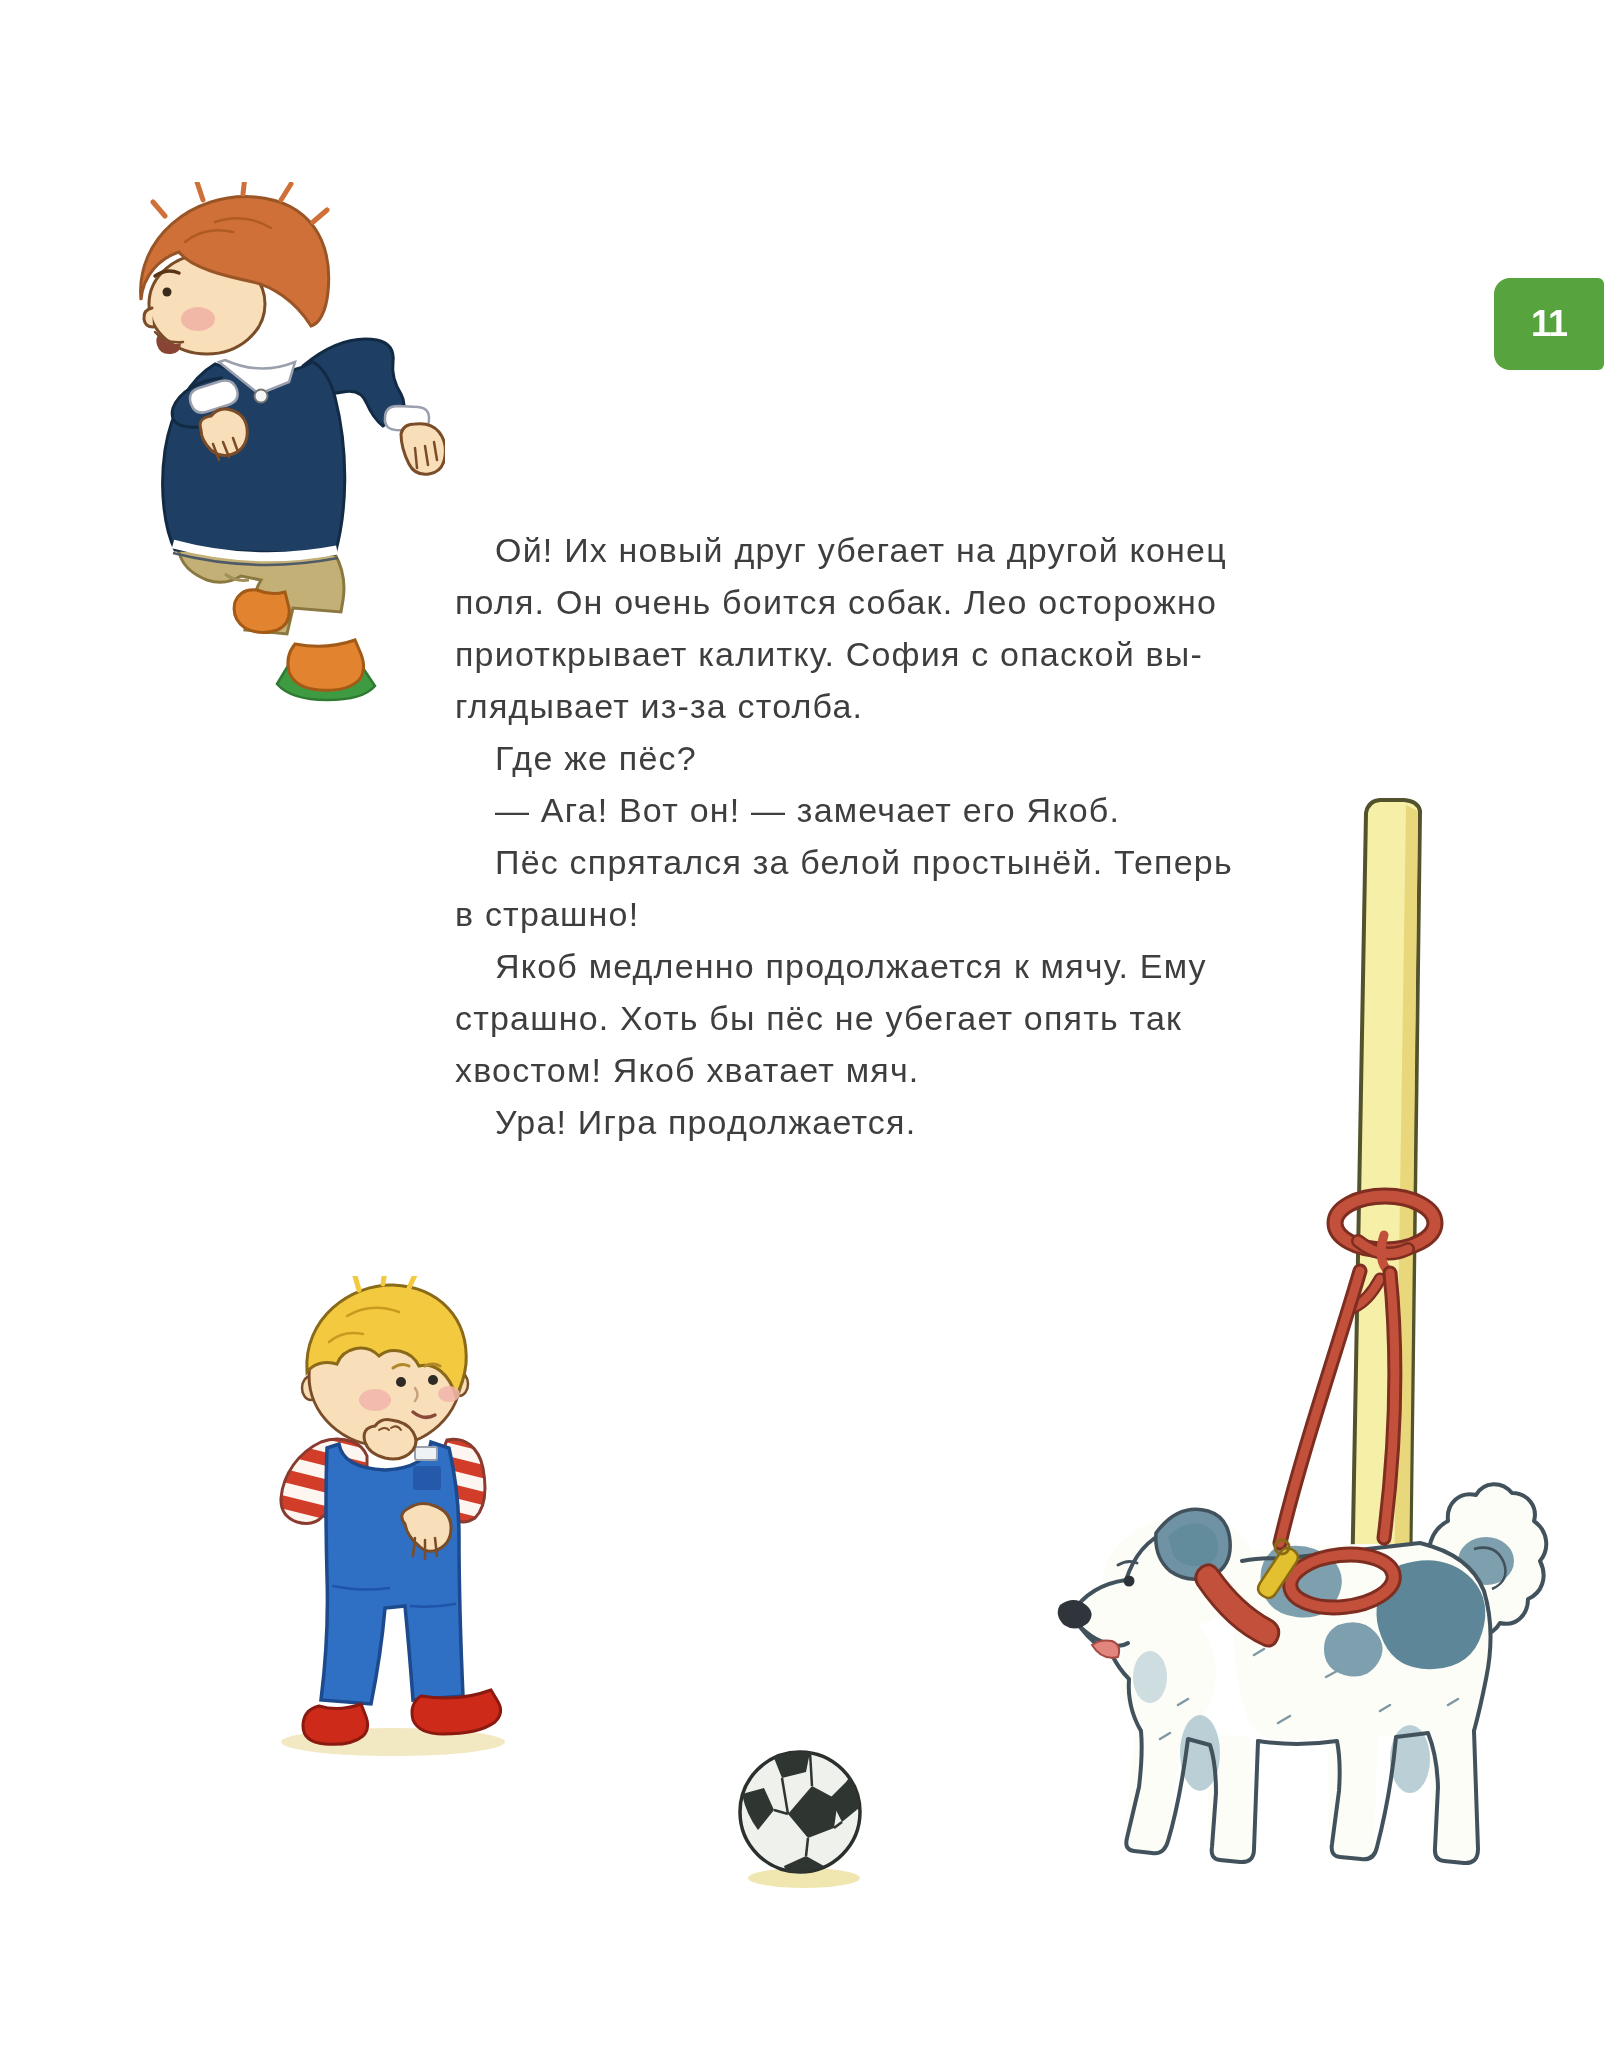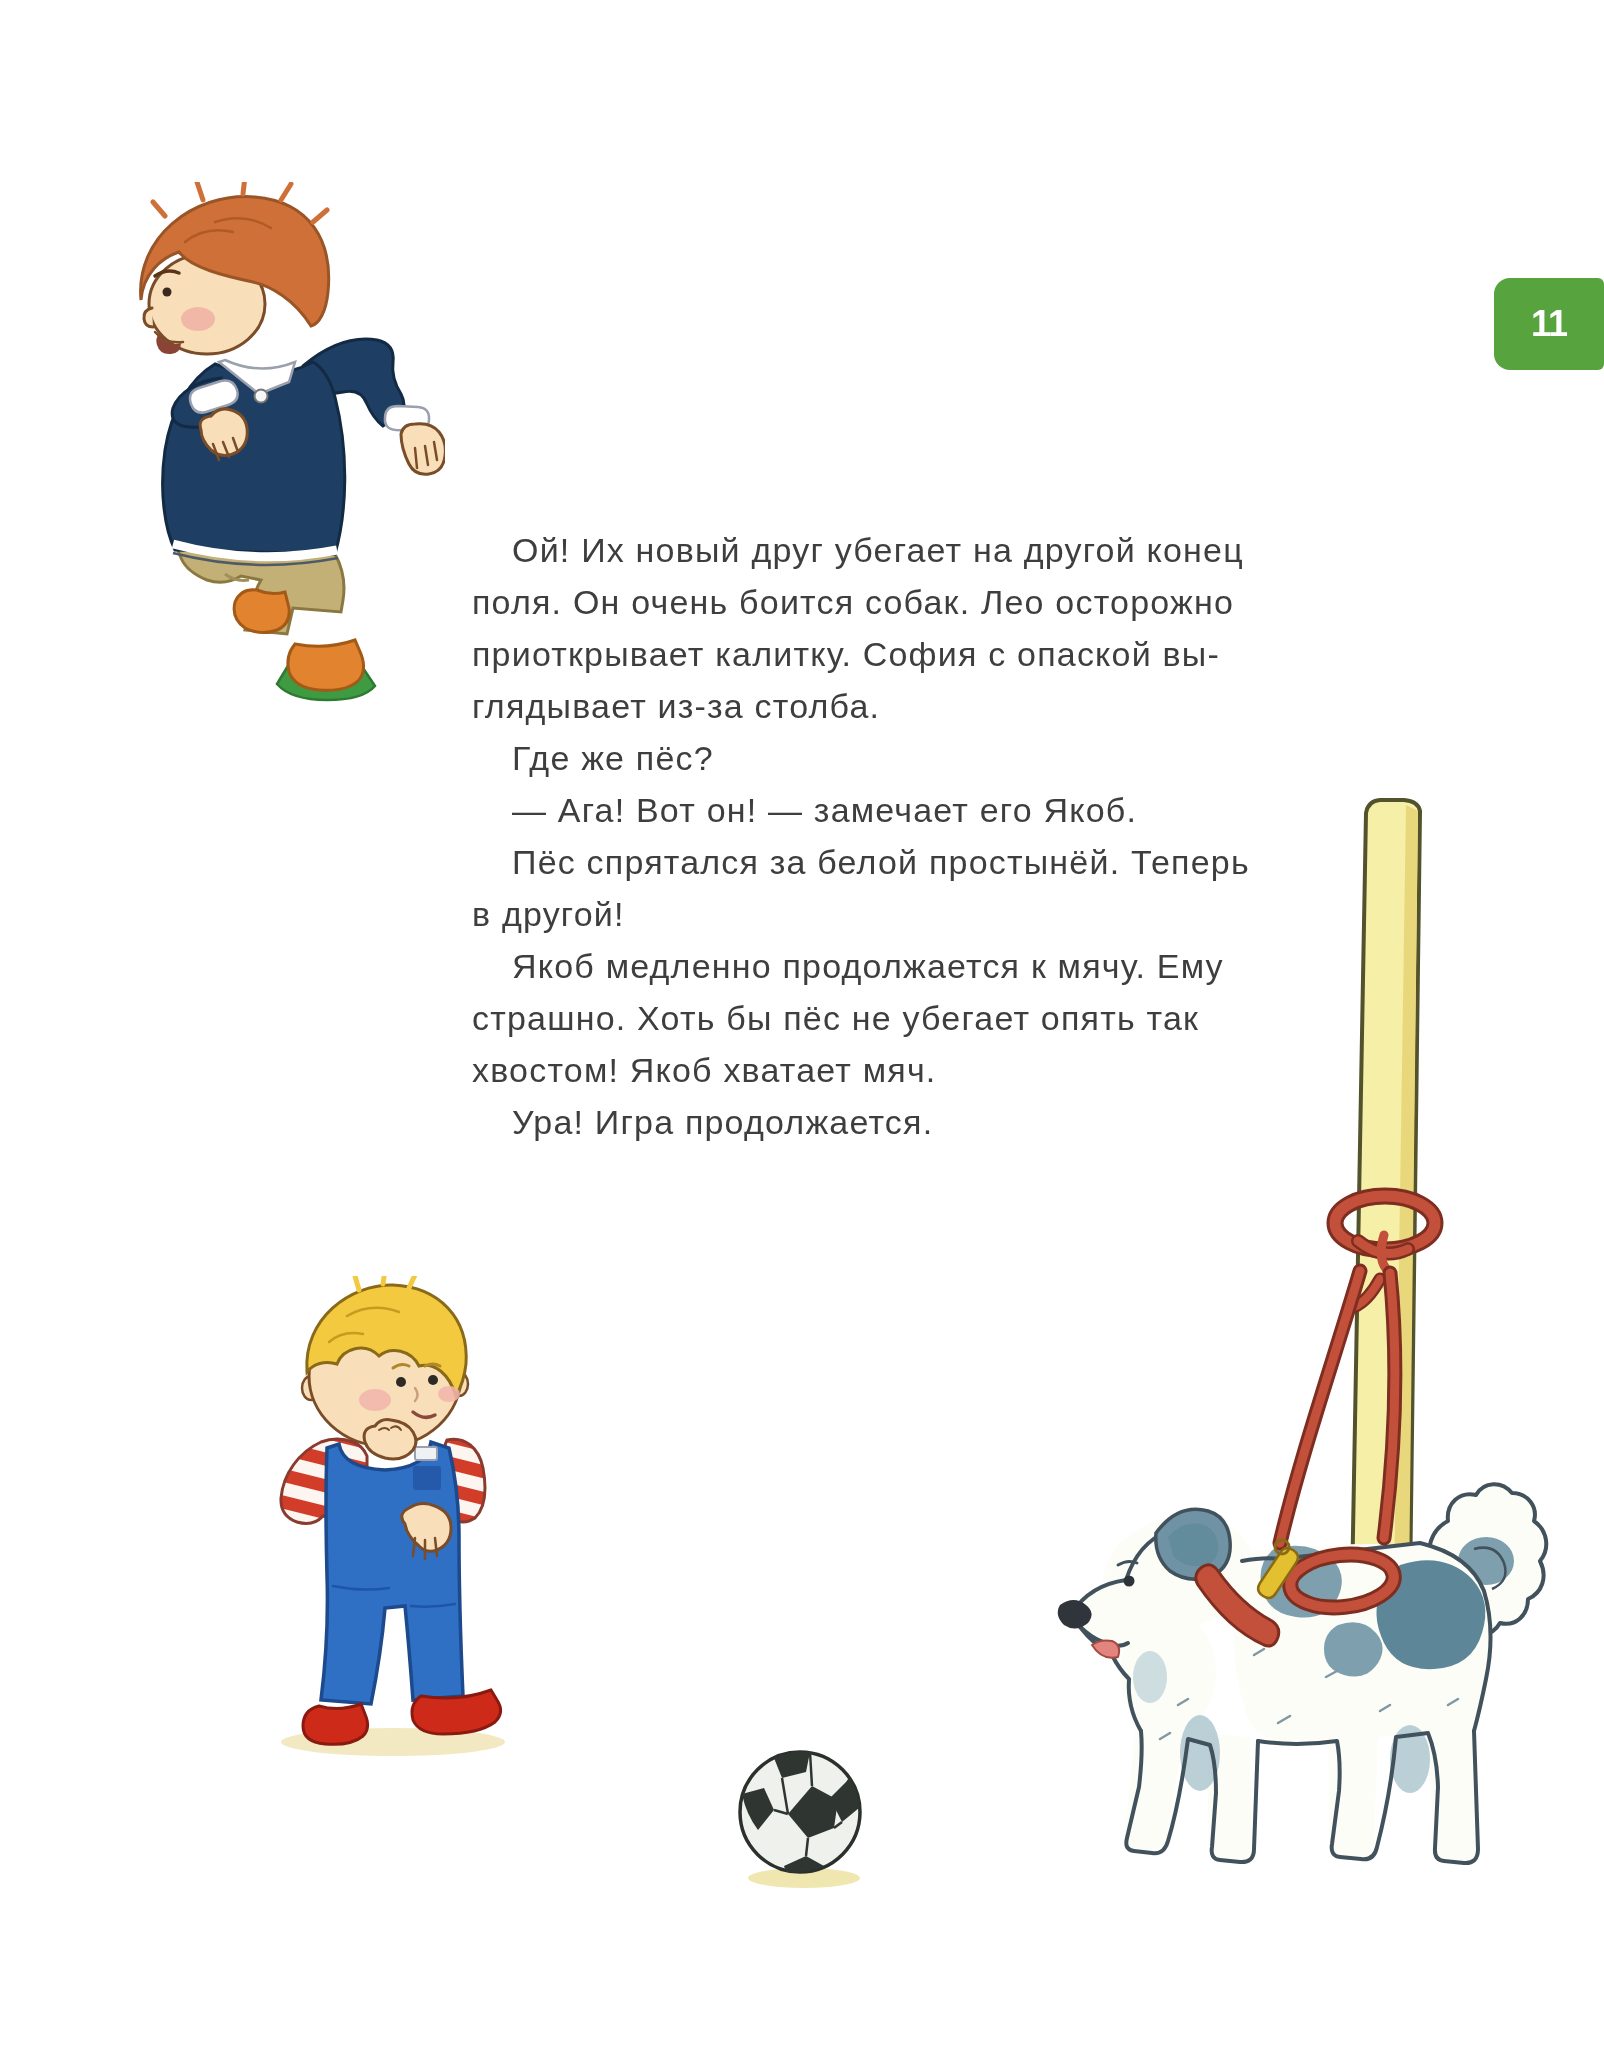--- a/index.html
+++ b/index.html
@@ -25,21 +25,21 @@
   }
   .story{
     position:absolute;
     left:455px; top:524px;
     width:900px;
     color:var(--text);
     font-size:34px;
     letter-spacing:1.2px;
     white-space:nowrap;
   }
-  .story .line{ height:52px; line-height:52px;margin-left:17px; }
+  .story .line{ height:52px; line-height:52px; }
   .story .line.indent{ padding-left:40px; }
   svg{ position:absolute; display:block; }
   #running-boy{ left:95px;  top:182px;  width:350px; height:525px; }
   #blond-boy  { left:263px; top:1276px; width:250px; height:490px; }
   #ball       { left:726px; top:1742px; width:150px; height:150px; }
   #dog-pole   { left:1028px;top:793px;  width:560px; height:1110px; }
 </style>
 </head>
 <body>
 
@@ -50,21 +50,21 @@
   </div>
 
   <div class="story">
     <div class="line indent">Ой! Их новый друг убегает на другой конец</div>
     <div class="line">поля. Он очень боится собак. Лео осторожно</div>
     <div class="line">приоткрывает калитку. София с опаской вы-</div>
     <div class="line">глядывает из-за столба.</div>
     <div class="line indent">Где же пёс?</div>
     <div class="line indent">— Ага! Вот он! — замечает его Якоб.</div>
     <div class="line indent">Пёс спрятался за белой простынёй. Теперь</div>
-    <div class="line">в другой!</div>
+    <div class="line">в страшно!</div>
     <div class="line indent">Якоб медленно продолжается к мячу. Ему</div>
     <div class="line">страшно. Хоть бы пёс не убегает опять так</div>
     <div class="line">хвостом! Якоб хватает мяч.</div>
     <div class="line indent">Ура! Игра продолжается.</div>
   </div>
 
   <svg id="running-boy" viewBox="0 0 350 525" xmlns="http://www.w3.org/2000/svg">
     <g>
       <path d="M182,502 L194,482 L204,500 L216,478 L228,498 L242,480 L254,500 L268,486 L280,504 Q268,518 232,518 Q196,518 182,502 Z" style="fill:var(--grass_green);stroke:#2e7a32;stroke-width:2.5"></path>
     </g>

